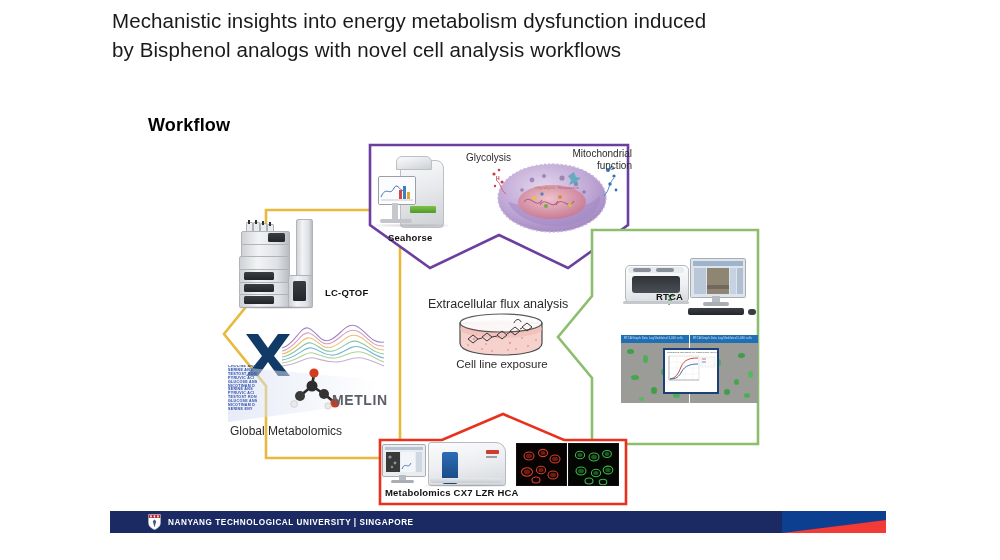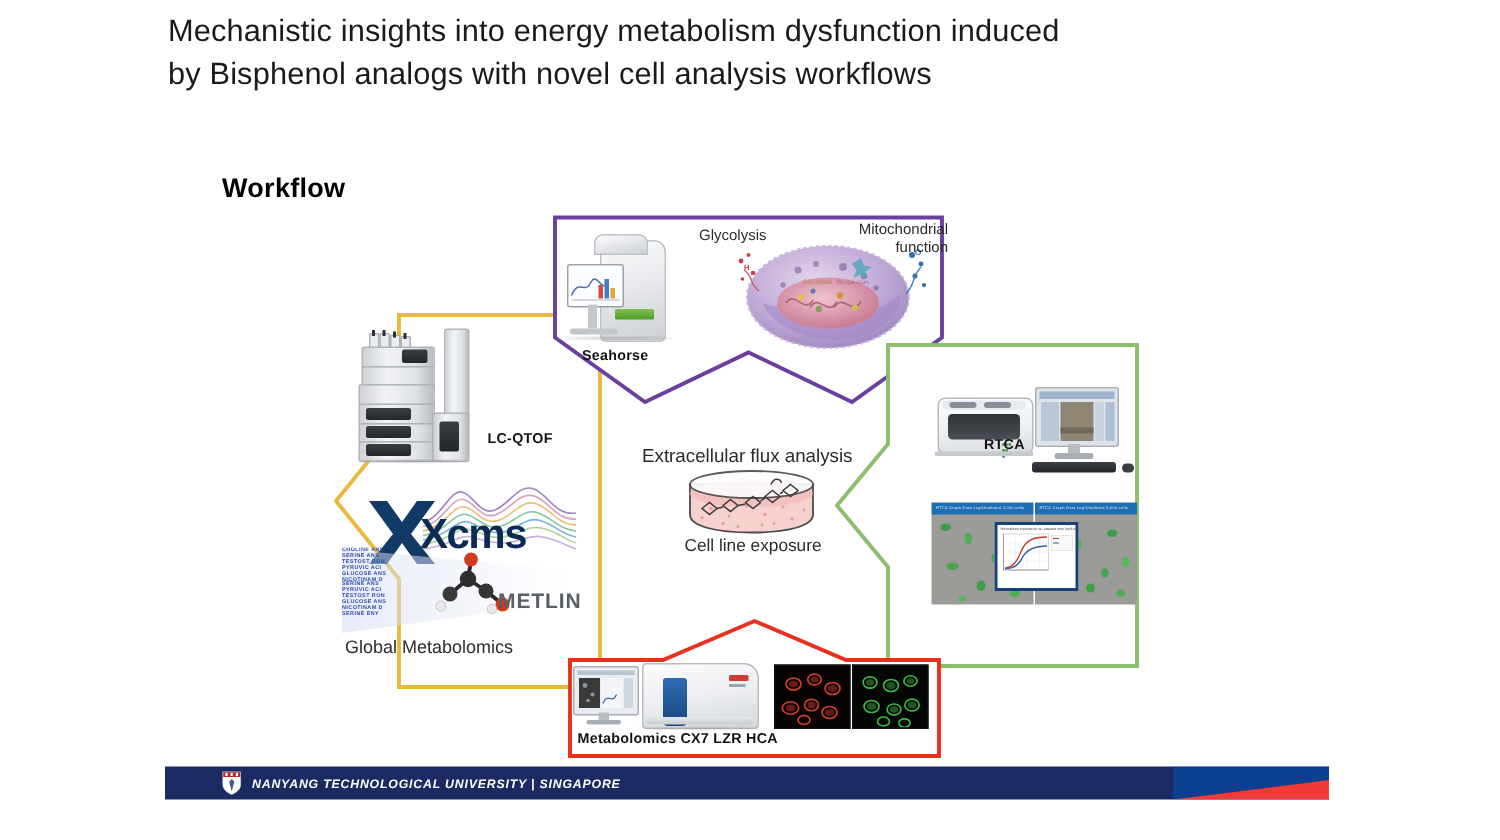--- a/index.html
+++ b/index.html
@@ -105,21 +105,21 @@
   #xcms{position:absolute;left:238px;top:318px;width:150px;height:58px;}
   #xcms-text{position:absolute;left:8px;top:18px;font-size:31px;font-weight:bold;color:#0d2a52;letter-spacing:-1px;font-family:"Liberation Sans",sans-serif;}
   
   #metlin{position:absolute;left:228px;top:362px;width:170px;height:64px;}
   #metlin-text{position:absolute;left:104px;top:30px;font-size:14px;font-weight:bold;color:#5a5f66;letter-spacing:.6px;}
   #metlin-cols{position:absolute;left:0;top:3px;width:64px;height:58px;overflow:hidden;}
   .mcol{font-size:3.6px;line-height:3.9px;color:#2f4ea8;font-weight:bold;letter-spacing:.3px;white-space:nowrap;}
 
   
   #banner{position:absolute;left:110px;top:511px;width:776px;height:22px;
-    background:#1c2a63;display:flex;align-items:center;overflow:hidden;font-style:italic;}
+    background:#1c2a63;display:flex;align-items:center;overflow:hidden;}
   #banner-accent{position:absolute;right:0;top:0;width:104px;height:22px;overflow:hidden;}
   #ntu-crest{position:relative;margin-left:38px;width:13px;height:16px;flex:0 0 auto;}
   #ntu-text{margin-left:7px;font-size:8.2px;font-weight:bold;color:#fff;letter-spacing:.55px;white-space:nowrap;}
 </style>
 </head>
 <body>
 
 <div id="slide">
 
   <div id="title">Mechanistic insights into energy metabolism dysfunction induced by Bisphenol analogs with novel cell analysis workflows</div>
@@ -168,21 +168,20 @@
         <path d="M44 39 C59 37 65 23 73 25 C81 27 85 35 95 33 C105 31 111 20 121 24 C131 28 135 35 146 36" stroke="#6fbf8f"></path>
         <path d="M44 42 C60 40 66 28 74 30 C82 32 86 38 96 37 C106 36 112 26 122 29 C132 32 136 38 146 40" stroke="#5fa8d0"></path>
         <path d="M44 45 C61 43 67 33 75 35 C83 37 87 41 97 40 C107 39 113 32 123 34 C133 36 137 41 146 44" stroke="#9fcf7f"></path>
         <path d="M44 48 C62 46 68 38 76 40 C84 42 88 44 98 44 C108 44 114 38 124 40 C134 42 138 45 146 48" stroke="#c0a0cf"></path>
       </g>
 
       <g>
         <path d="M8 16 L20 16 L30 30 L40 16 L52 16 L36 38 L52 58 L40 58 L30 44 L20 58 L8 58 L24 38 Z" fill="#123a66"></path>
       </g>
     </svg>
-    <div id="xcms-text" style="left:42px;top:22px;font-size:28px;">Xcms</div>
   </div>
 
   <div id="metlin">
     <svg width="170" height="64" viewBox="0 0 170 64" style="position:absolute;left:0;top:0;" aria-hidden="true">
 
       <path d="M0 4 L150 18 L150 40 L0 60 Z" fill="url(#fg)" opacity=".5"></path>
       <defs>
         <linearGradient id="fg" x1="0" y1="0" x2="1" y2="0">
           <stop offset="0" stop-color="#cfd8f0"></stop>
           <stop offset="1" stop-color="#ffffff"></stop>

